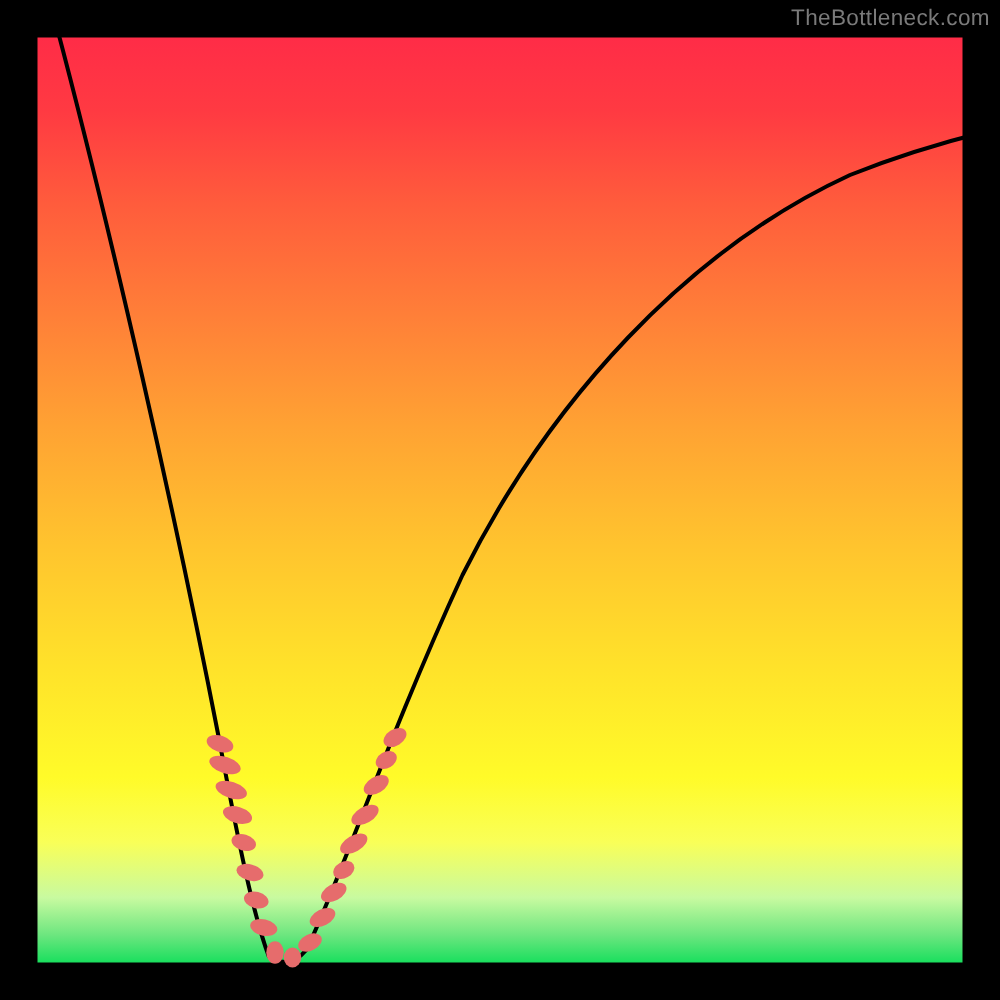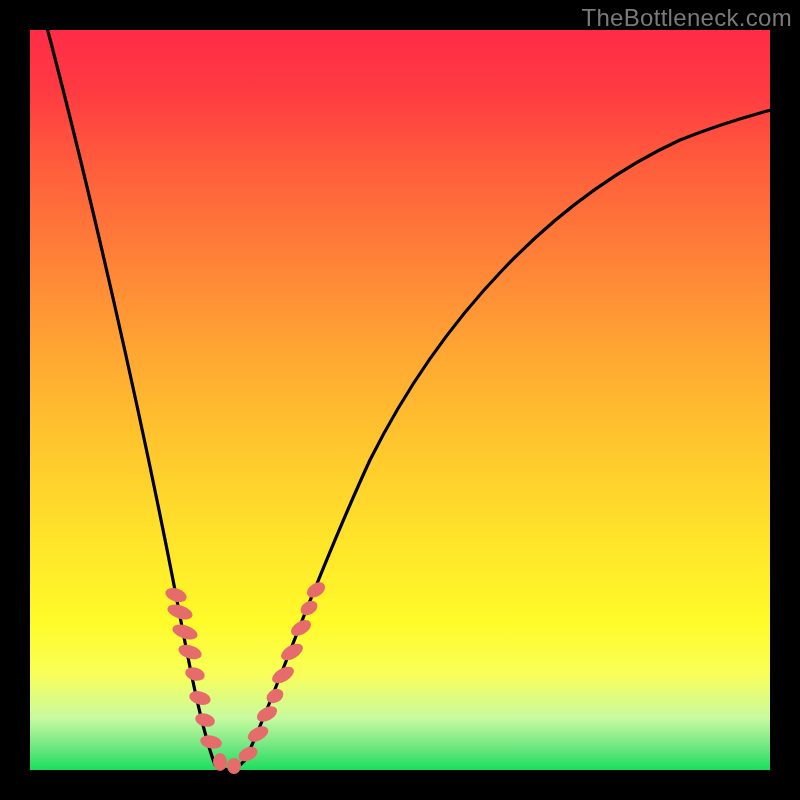--- a/index.html
+++ b/index.html
@@ -45,21 +45,21 @@
     top: 0;
     width: 740px;
     height: 740px;
     overflow: visible;
   }
   .watermark {
     position: absolute;
     top: 4px;
     right: 8px;
     color: #7a7a7a;
-    font-size: 24px;
+    font-size: 18px;
     font-weight: 500;
     letter-spacing: 0.3px;
     user-select: none;
   }
 </style>
 </head>
 <body>
 
 <div class="frame">
 

